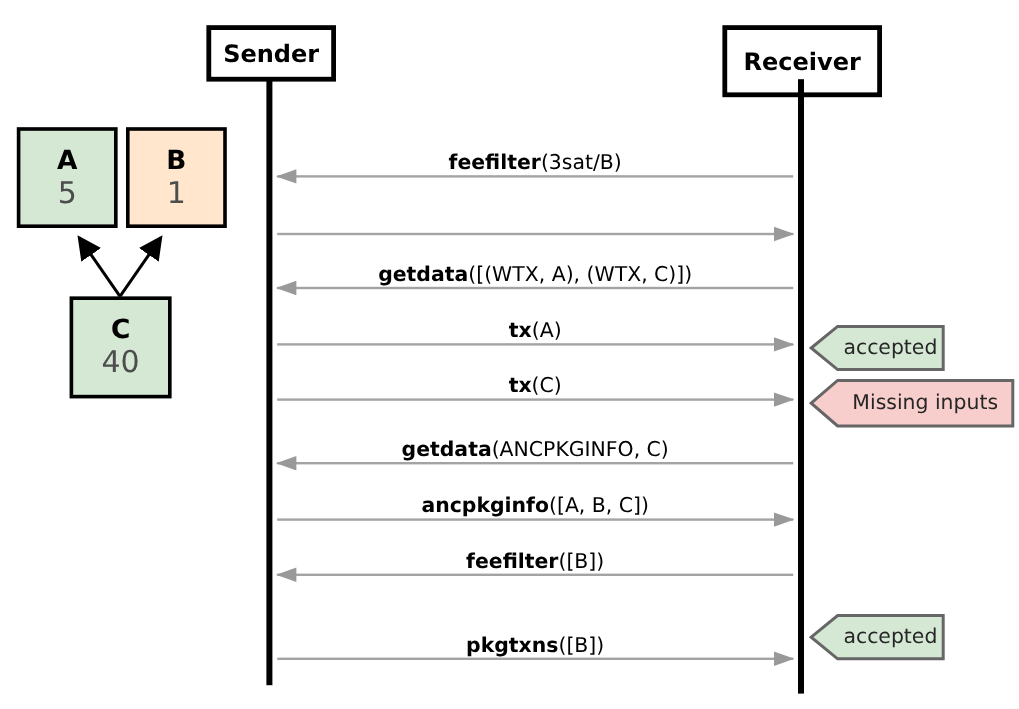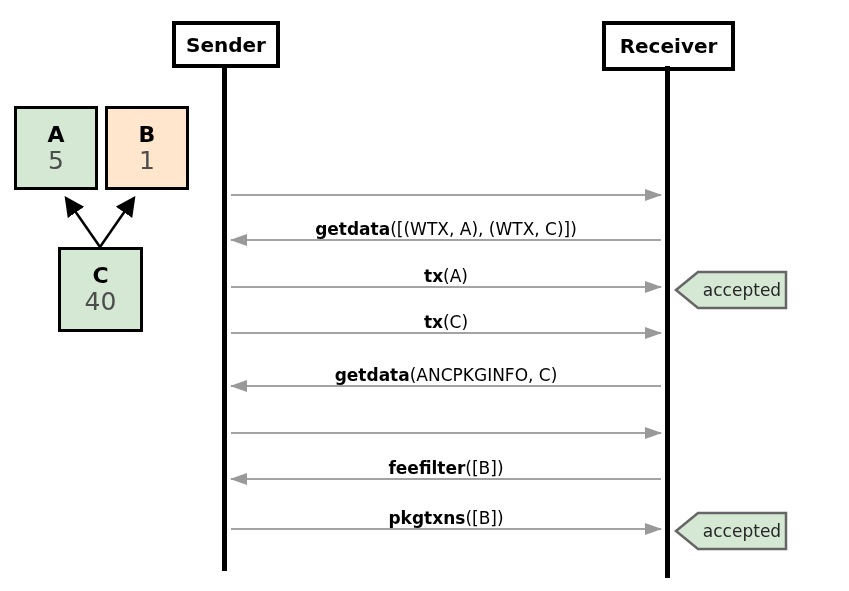--- a/index.html
+++ b/index.html
@@ -7,21 +7,21 @@
     position:relative;width:849px;height:591px;background:#ffffff;overflow:hidden;
     font-family:"DejaVu Sans","Liberation Sans",sans-serif;
   }
   
   .actor-box{
     position:absolute;box-sizing:border-box;border:4px solid #000;background:#fff;
     display:flex;align-items:center;justify-content:center;
     font-weight:bold;font-size:20px;color:#000;
   }
   #sender-box{left:172px;top:21px;width:108px;height:47px;justify-content:center;}
-  #receiver-box{left:602px;top:21px;width:133px;height:50px;text-align:center;}
+  #receiver-box{left:602px;top:21px;width:133px;height:60px;text-align:center;}
   .lifeline{position:absolute;width:5px;background:#000;}
   #sender-lifeline{left:222px;top:66px;height:505px;}
   #receiver-lifeline{left:665px;top:66px;height:512px;}
   
   .msg-row{position:absolute;left:231px;width:430px;height:30px;}
   .msg-label{
     position:absolute;left:0;right:0;bottom:7px;text-align:center;
     font-size:17px;color:#000;white-space:nowrap;line-height:1.1;
   }
   .msg-label .method{font-weight:bold;}
@@ -79,20 +79,27 @@
 
   <div class="actor-box" id="sender-box">
     <span>Sender</span>
   </div>
   <div class="actor-box" id="receiver-box">
     <span>Receiver</span>
   </div>
   <div class="lifeline" id="sender-lifeline"></div>
   <div class="lifeline" id="receiver-lifeline"></div>
 
+  <div class="msg-row" style="top:123px">
+    <div class="msg-label"><span class="method">feefilter</span><span>(3sat/B)</span></div>
+    <div class="msg-arrow">
+        <div class="line"></div>
+        <div class="head-left"></div>
+      </div>
+  </div>
 
   <div class="msg-row" style="top:171px">
     <div class="msg-arrow">
         <div class="line"></div>
         <div class="head-right"></div>
       </div>
   </div>
 
   <div class="msg-row" style="top:263px">
     <div class="msg-label"><span class="method">tx</span><span>(A)</span></div>
@@ -120,49 +127,56 @@
 
   <div class="msg-row" style="top:309px">
     <div class="msg-label"><span class="method">tx</span><span>(C)</span></div>
     <div class="msg-arrow">
         <div class="line"></div>
         <div class="head-right"></div>
       </div>
   </div>
 
   <div class="msg-row" style="top:409px">
+    <div class="msg-label"><span class="method">ancpkginfo</span><span>([A, B, C])</span></div>
     <div class="msg-arrow">
         <div class="line"></div>
         <div class="head-right"></div>
       </div>
   </div>
 
   <div class="msg-row" style="top:455px">
     <div class="msg-label"><span class="method">feefilter</span><span>([B])</span></div>
     <div class="msg-arrow">
         <div class="line"></div>
         <div class="head-left"></div>
       </div>
   </div>
 
-  <div class="msg-row" style="top:505px">
+  <div class="msg-row" style="top:525px">
     <div class="msg-label"><span class="method">pkgtxns</span><span>([B])</span></div>
     <div class="msg-arrow">
         <div class="line"></div>
         <div class="head-right"></div>
       </div>
   </div>
 
   <div class="badge" style="top:270px;width:114px;height:40px">
     <svg width="114" height="40">
       <polygon points="2,20 24,2 112,2 112,38 24,38" fill="#d5e8d4" stroke="#666666" stroke-width="2.5"></polygon>
     </svg>
     <div class="badge-text">accepted</div>
   </div>
 
+  <div class="badge" style="top:315px;width:172px;height:42px">
+    <svg width="172" height="42">
+      <polygon points="2,21 24,2 170,2 170,40 24,40" fill="#f8cecc" stroke="#666666" stroke-width="2.5"></polygon>
+    </svg>
+    <div class="badge-text">Missing inputs</div>
+  </div>
 
   <div class="badge" style="top:511px;width:114px;height:40px">
     <svg width="114" height="40">
       <polygon points="2,20 24,2 112,2 112,38 24,38" fill="#d5e8d4" stroke="#666666" stroke-width="2.5"></polygon>
     </svg>
     <div class="badge-text">accepted</div>
   </div>
 
 </div>
 

